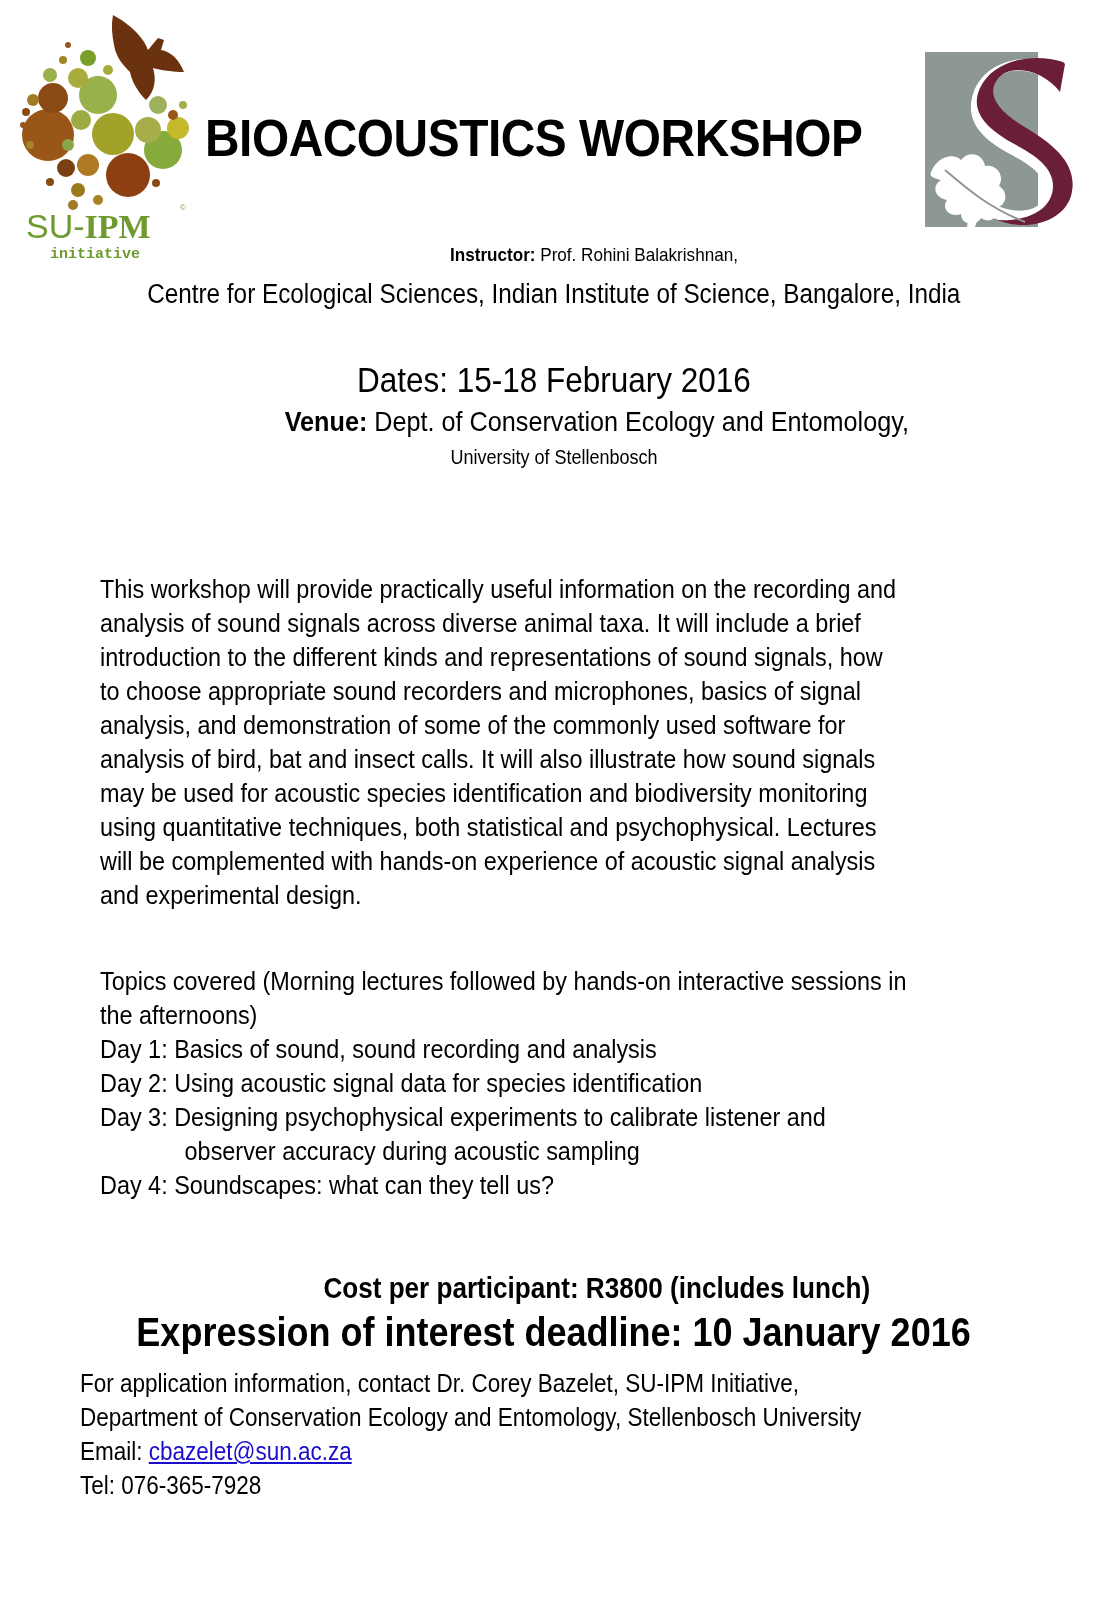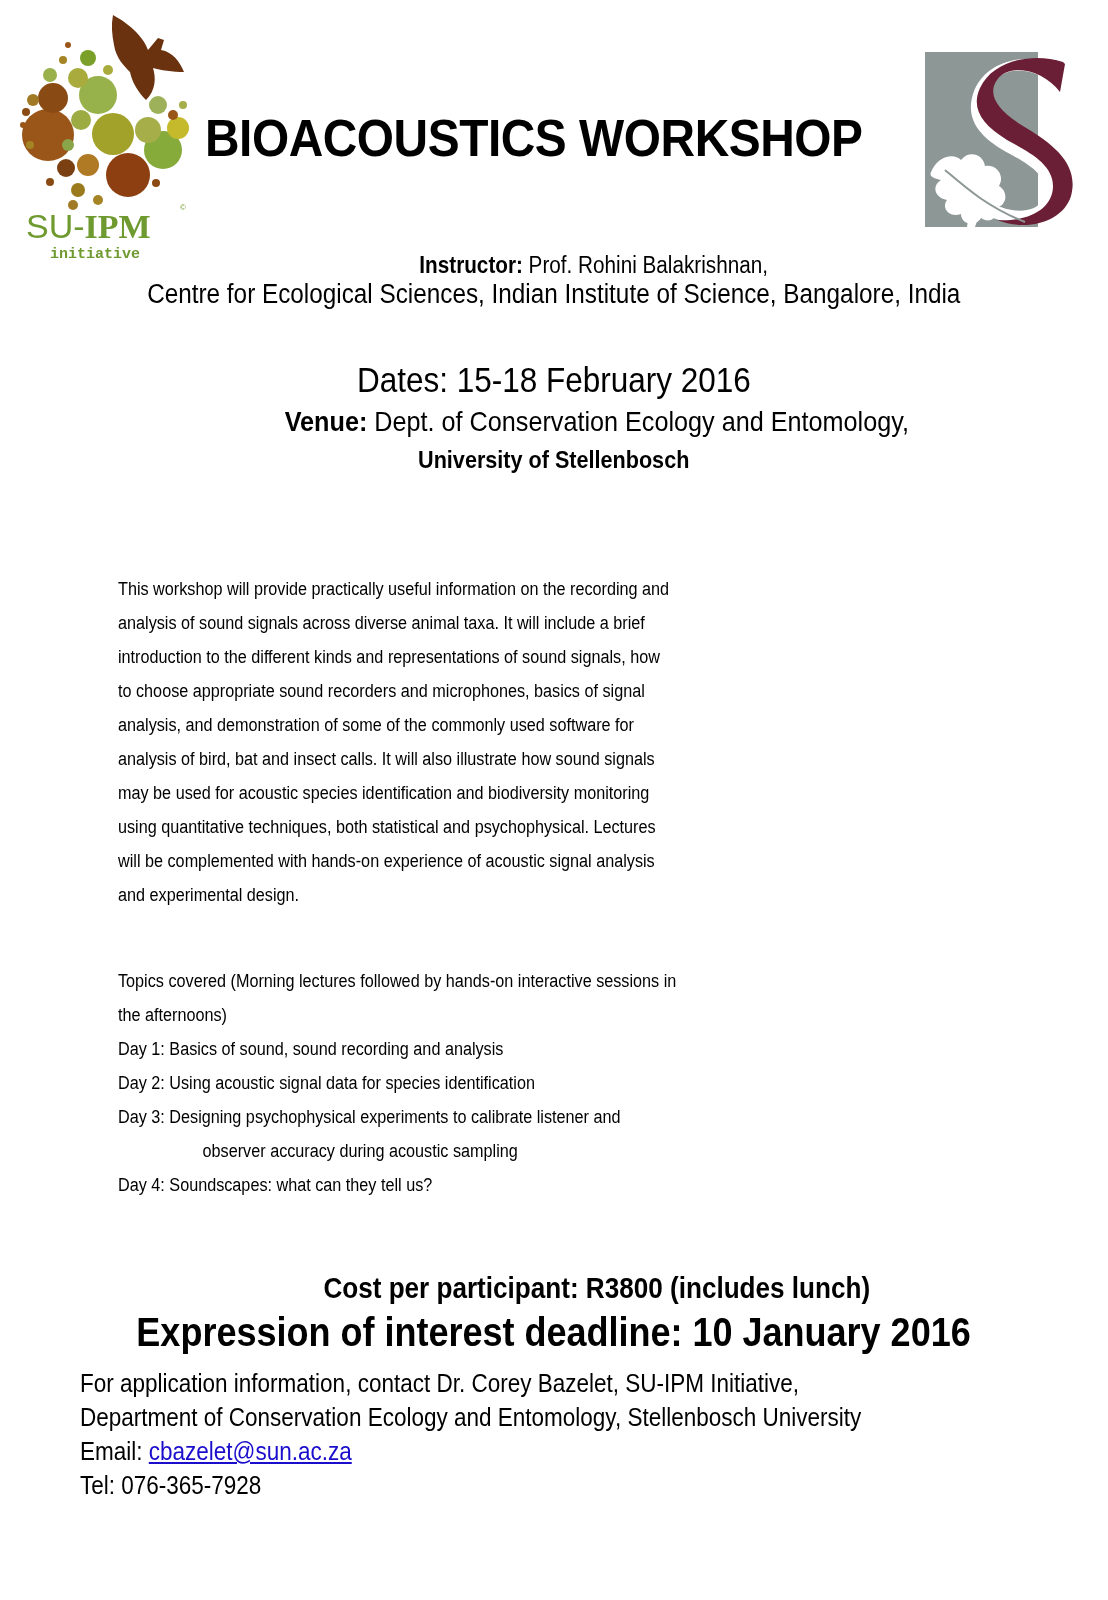--- a/index.html
+++ b/index.html
@@ -11,28 +11,28 @@
   
   #su-ipm-logo { left: 8px; top: 0; width: 185px; height: 260px; }
   #su-logo { left: 925px; top: 52px; width: 155px; height: 175px; }
   
   .title {
     left: 205px; top: 108px; width: 720px;
     font-size: 52px; font-weight: bold; letter-spacing: -0.5px;
     white-space: nowrap; transform: scaleX(0.92); transform-origin: left center;
   }
   .center-line { left: 0; width: 1108px; text-align: center; white-space: nowrap; }
-  .instructor { top: 252px; font-size: 23px; padding-left: 80px; box-sizing: border-box; }
+  .instructor { top: 244px; font-size: 19px; padding-left: 80px; box-sizing: border-box; }
   .affiliation { top: 279px; font-size: 27px; }
   .dates { top: 360px; font-size: 35px; font-weight: normal; }
   .venue1 { top: 406px; font-size: 28px; margin-left: 43px; }
-  .venue2 { top: 446px; font-size: 24px; font-weight: bold; }
+  .venue2 { top: 446px; font-size: 20px; }
   .condensed { display: inline-block; transform: scaleX(0.9); transform-origin: center center; }
   .body-text {
-    left: 100px; width: 930px; font-size: 18px; line-height: 34px; margin-left: 18px;
+    left: 100px; width: 930px; font-size: 26px; line-height: 34px;
   }
   .body-text .ln { display: block; white-space: nowrap; transform: scaleX(0.9); transform-origin: left center; }
   .desc { top: 572px; }
   .topics { top: 964px; }
   .indent { padding-left: 94px; }
   .cost { top: 1272px; font-size: 29px; font-weight: bold; margin-left: 43px; }
   .deadline { top: 1310px; font-size: 40px; font-weight: bold; }
   .contact { left: 80px; top: 1366px; width: 960px; font-size: 25px; line-height: 34px; }
   .contact .ln { display: block; white-space: nowrap; transform: scaleX(0.9); transform-origin: left center; }
   a.email { color: #1a0dcc; text-decoration: underline; }

